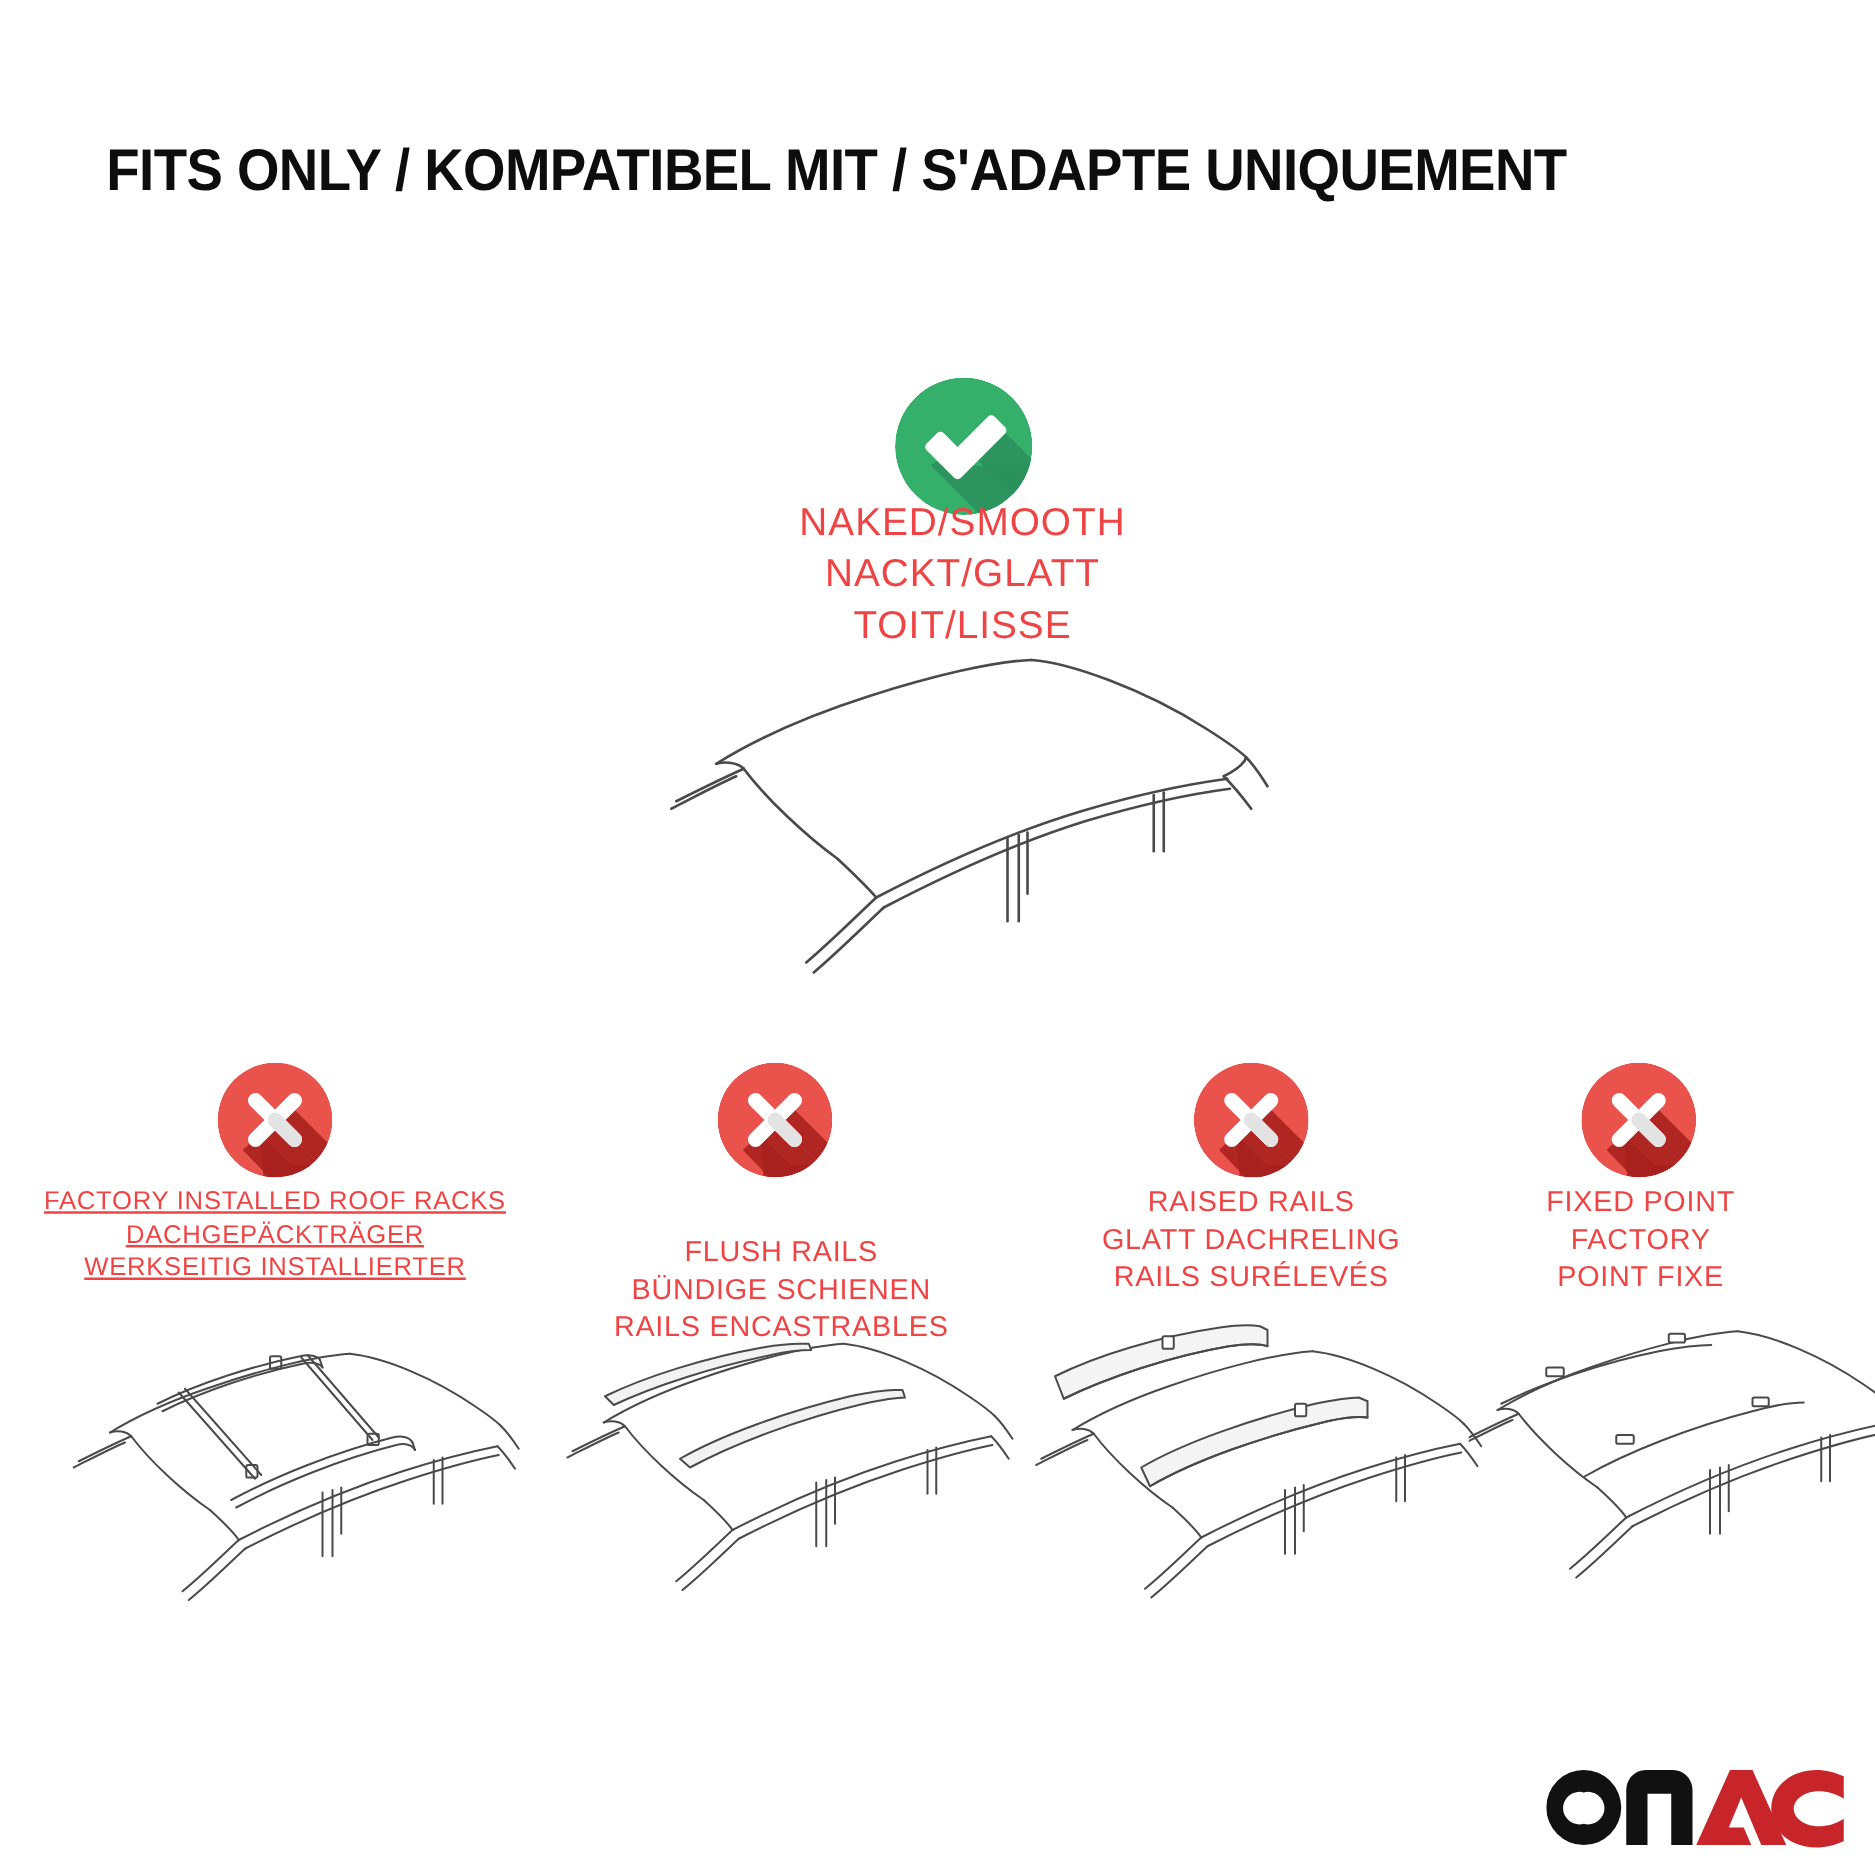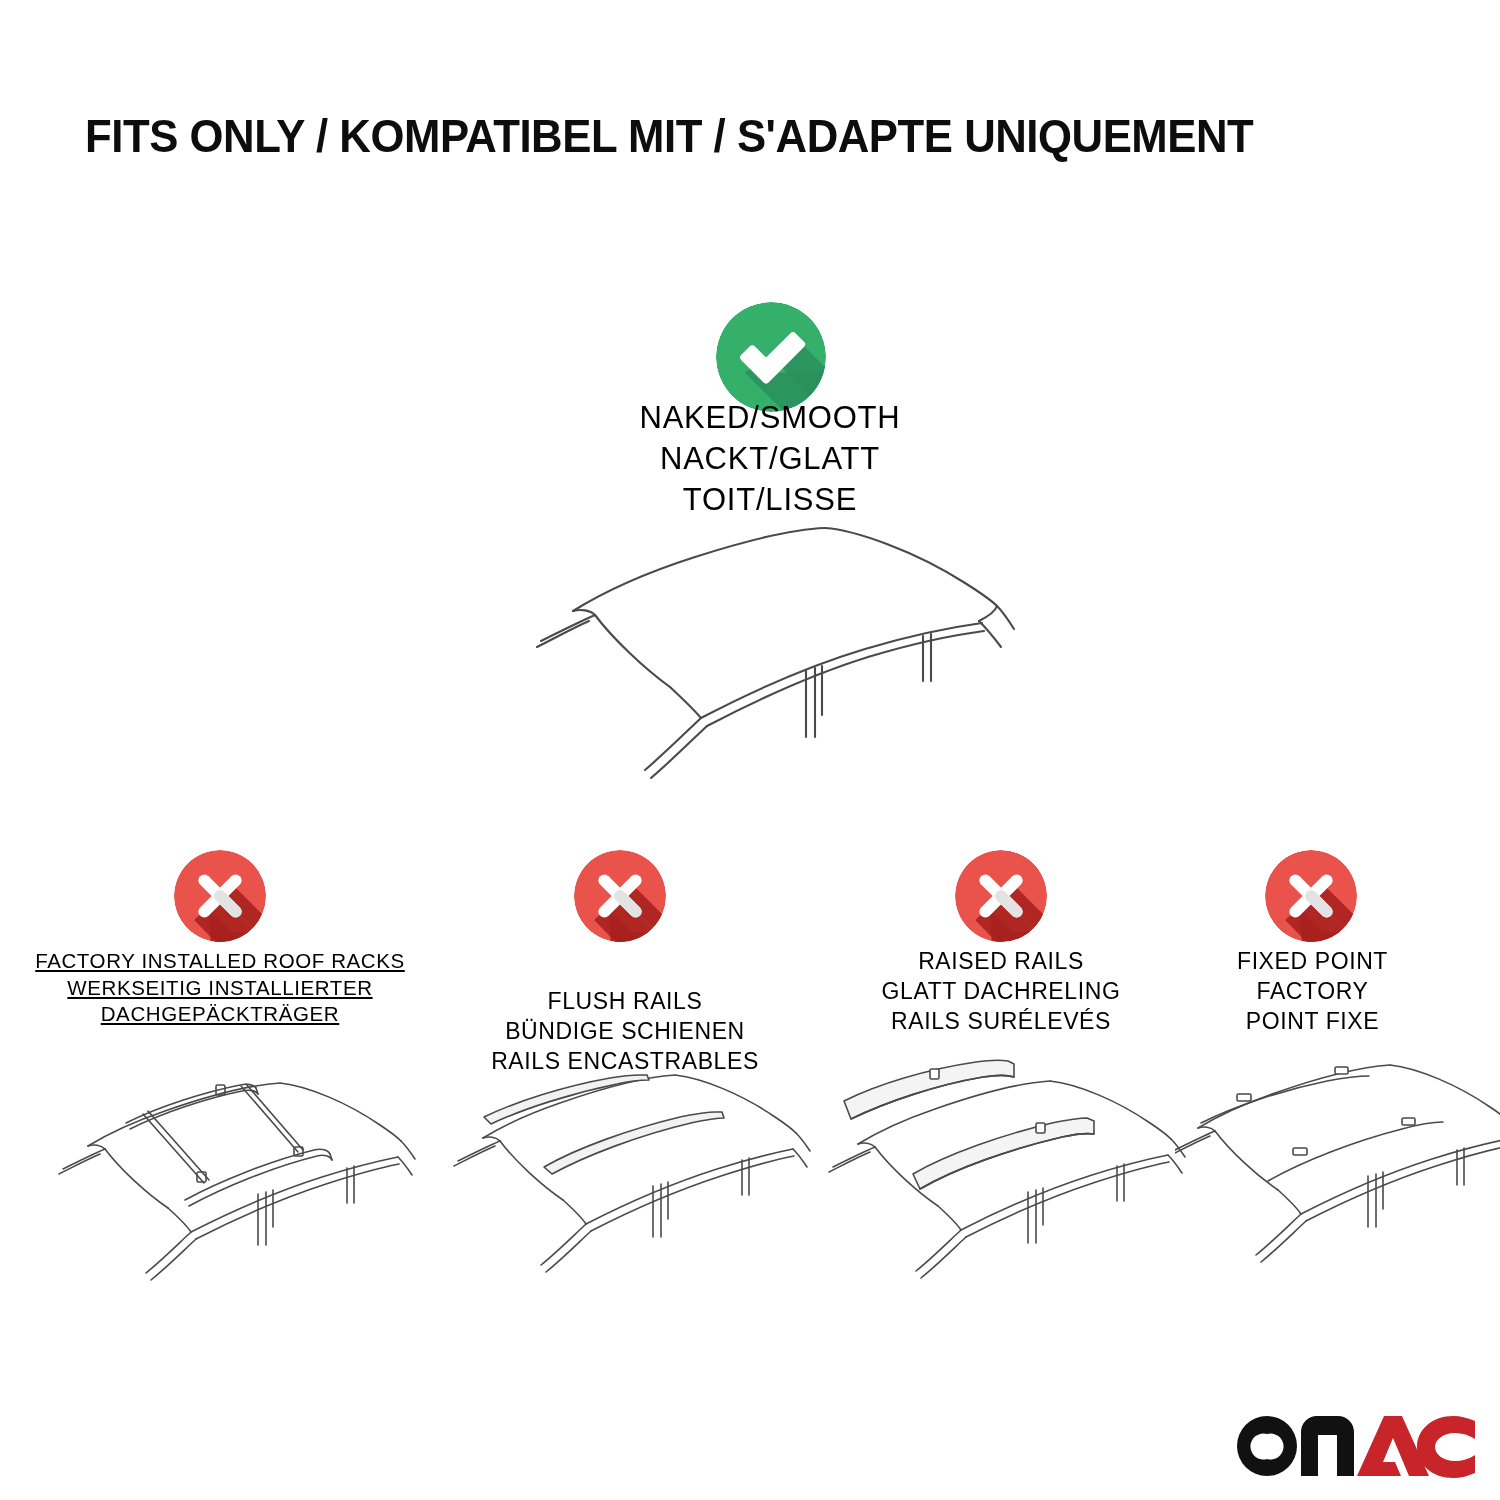--- a/index.html
+++ b/index.html
@@ -39,21 +39,21 @@
   .badge-no.b1 { left:174px; top:850px; }
   .badge-no.b2 { left:574px; top:850px; }
   .badge-no.b3 { left:955px; top:850px; }
   .badge-no.b4 { left:1265px; top:850px; }
 
   
   .caption {
     position:absolute;
     text-align:center;
     line-height:1.30;
-    color:#000000;
+    color:#ef4444;
     font-weight:400;
     letter-spacing:0.6px;
   }
   .caption div { white-space:nowrap; }
 
   .cap-ok {
     left:520px; top:398px; width:500px;
     font-size:31px; letter-spacing:0.8px; line-height:1.32;
   }
 
@@ -160,22 +160,22 @@
         <line x1="33" y1="33" x2="67" y2="67"></line>
         <line x1="67" y1="33" x2="33" y2="67"></line>
       </g>
       <line x1="50" y1="50" x2="67" y2="67" stroke="#e3e3e3" stroke-width="13" stroke-linecap="round"></line>
     </g>
   </svg>
 </div>
 
 <div class="caption cap-no c1">
   <div>FACTORY INSTALLED ROOF RACKS</div>
+  <div>DACHGEPÄCKTRÄGER</div>
   <div>WERKSEITIG INSTALLIERTER</div>
-  <div>DACHGEPÄCKTRÄGER</div>
 </div>
 
 <div class="roof roof-s r1">
   <svg viewBox="0 0 420 240" fill="none" stroke="#4a4a4a" stroke-width="1.6" stroke-linecap="round" stroke-linejoin="round">
 
     <path d="M250 28 C 220 30 175 42 135 56 C 100 68 76 80 58 91"></path>
     <path d="M250 28 C 278 31 318 48 350 70 C 362 78 368 83 371 86"></path>
     <path d="M58 91 C 64 89 71 90 75 94"></path>
     <path d="M75 94 C 90 114 116 138 138 153"></path>
     <path d="M138 153 C 149 163 157 171 161 177"></path>

